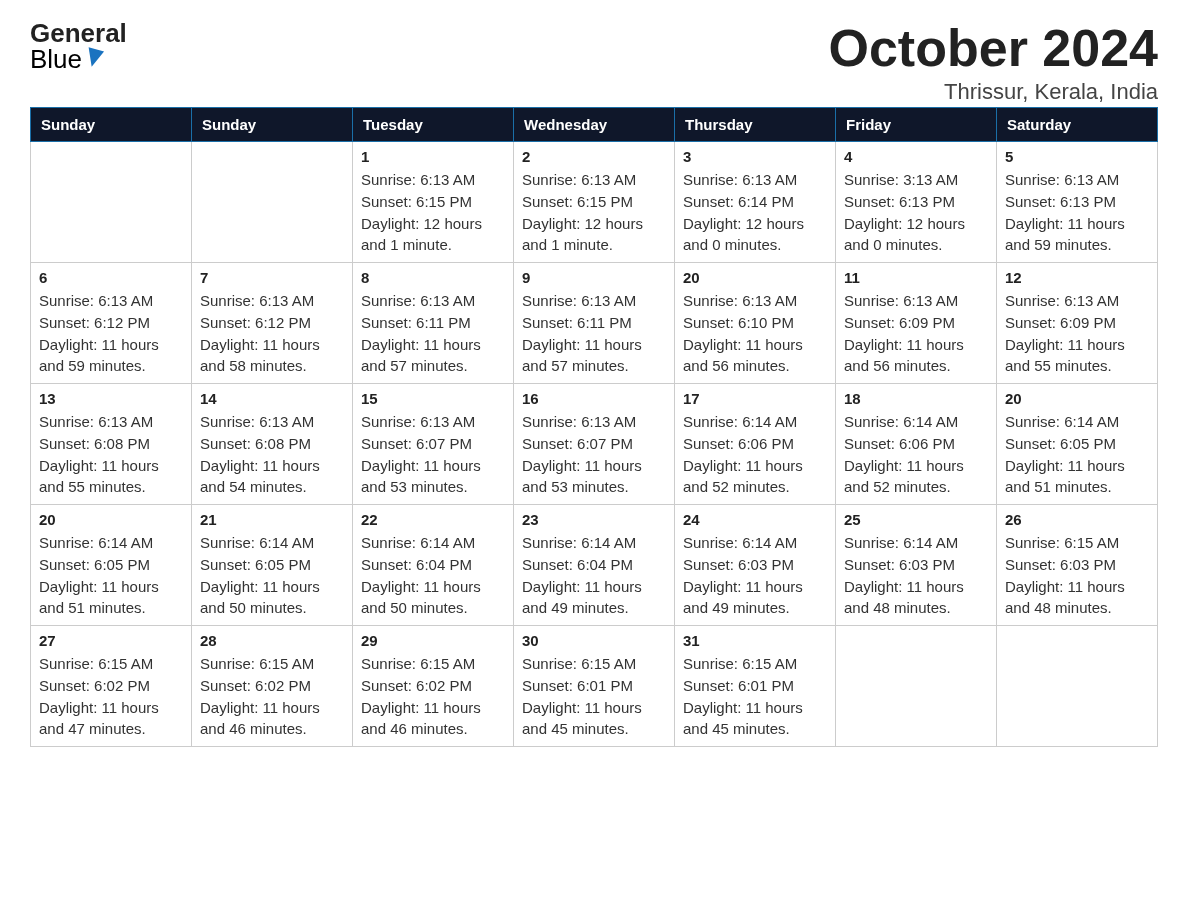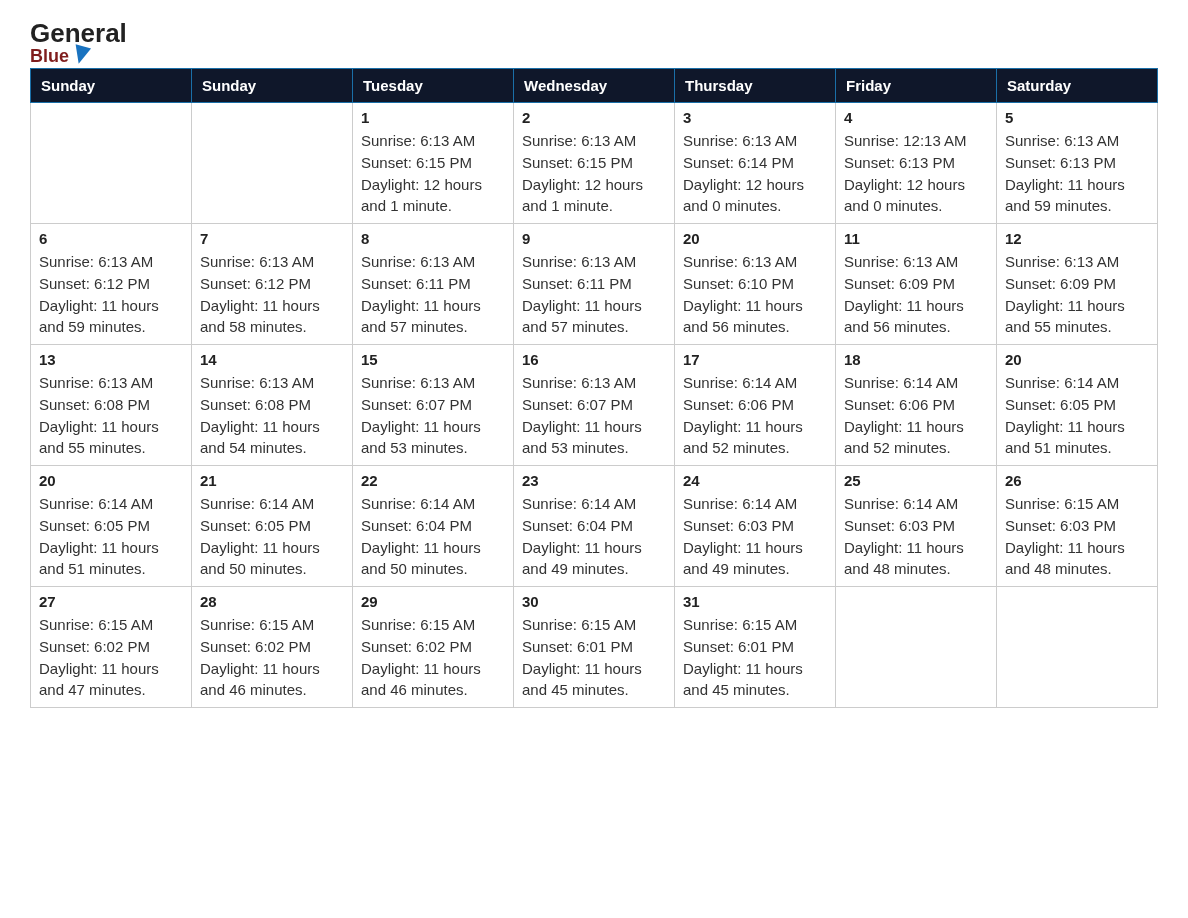--- a/index.html
+++ b/index.html
@@ -79,23 +79,23 @@
     .logo-general-text {
       font-size: 26px;
       font-weight: bold;
       color: #222;
     }
     .logo-blue-row {
       display: flex;
       align-items: center;
     }
     .logo-blue-text {
-      font-size: 18px;
-      font-weight: bold;
-      color: #7f1d1d;
+      font-size: 26px;
+      font-weight: normal;
+      color: #000000;
     }
     .logo-triangle {
       margin-left: 4px;
       width: 0;
       height: 0;
       border-left: 8px solid transparent;
       border-right: 8px solid transparent;
       border-top: 18px solid #1a73c0;
       transform: rotate(15deg);
       margin-bottom: 2px;
@@ -107,20 +107,24 @@
 <div class="header">
   <div class="logo-wrapper">
     <div class="logo-text-group">
       <span class="logo-general-text">General</span>
       <div class="logo-blue-row">
         <span class="logo-blue-text">Blue</span>
         <div class="logo-triangle"></div>
       </div>
     </div>
   </div>
+  <div class="title-section">
+    <div class="month-title">October 2024</div>
+    <div class="location-title">Thrissur, Kerala, India</div>
+  </div>
 </div>
 
 <table class="calendar-table">
   <thead>
     <tr>
     <th>Sunday</th>
         <th>Sunday</th>
         <th>Tuesday</th>
         <th>Wednesday</th>
         <th>Thursday</th>
@@ -148,21 +152,21 @@
         </td>
         <td>
           <span class="day-num">3</span>
           <div class="day-info">Sunrise: 6:13 AM
 Sunset: 6:14 PM
 Daylight: 12 hours
 and 0 minutes.</div>
         </td>
         <td>
           <span class="day-num">4</span>
-          <div class="day-info">Sunrise: 12:13 AM
+          <div class="day-info">Sunrise: 3:13 AM
 Sunset: 6:13 PM
 Daylight: 12 hours
 and 0 minutes.</div>
         </td>
         <td>
           <span class="day-num">5</span>
           <div class="day-info">Sunrise: 6:13 AM
 Sunset: 6:13 PM
 Daylight: 11 hours
 and 59 minutes.</div>

